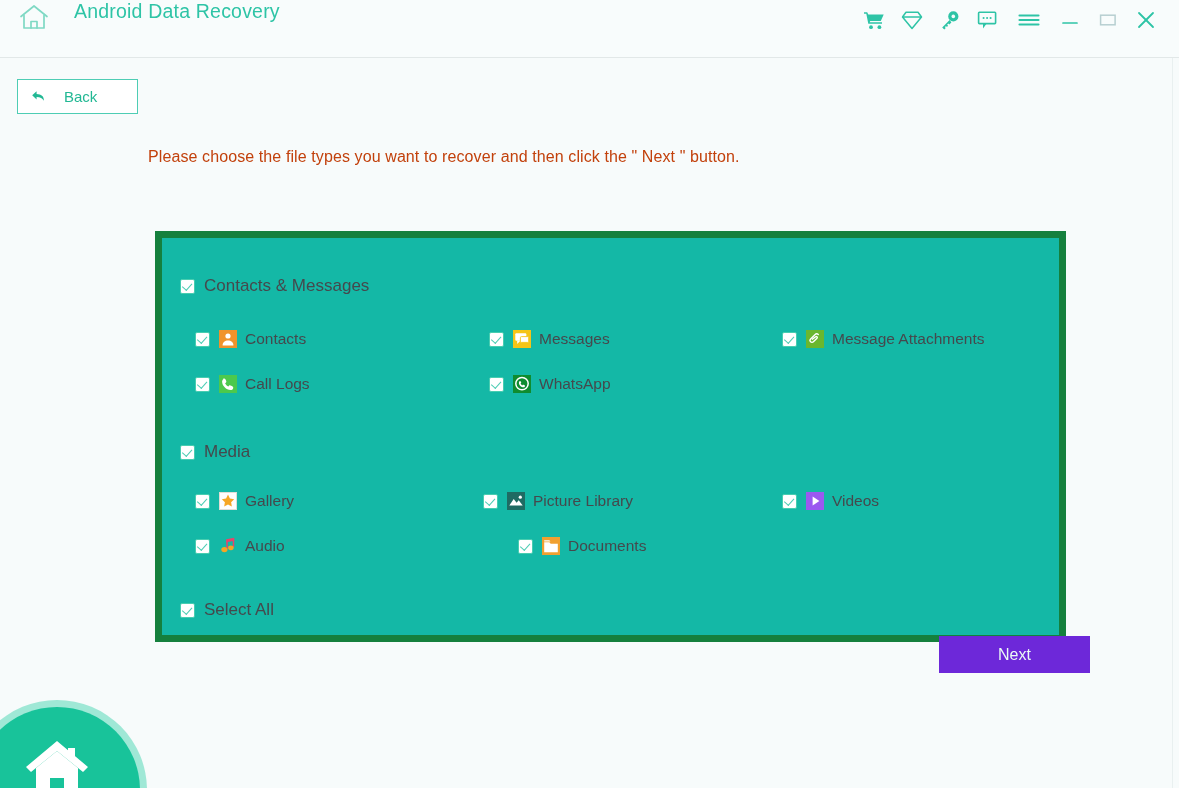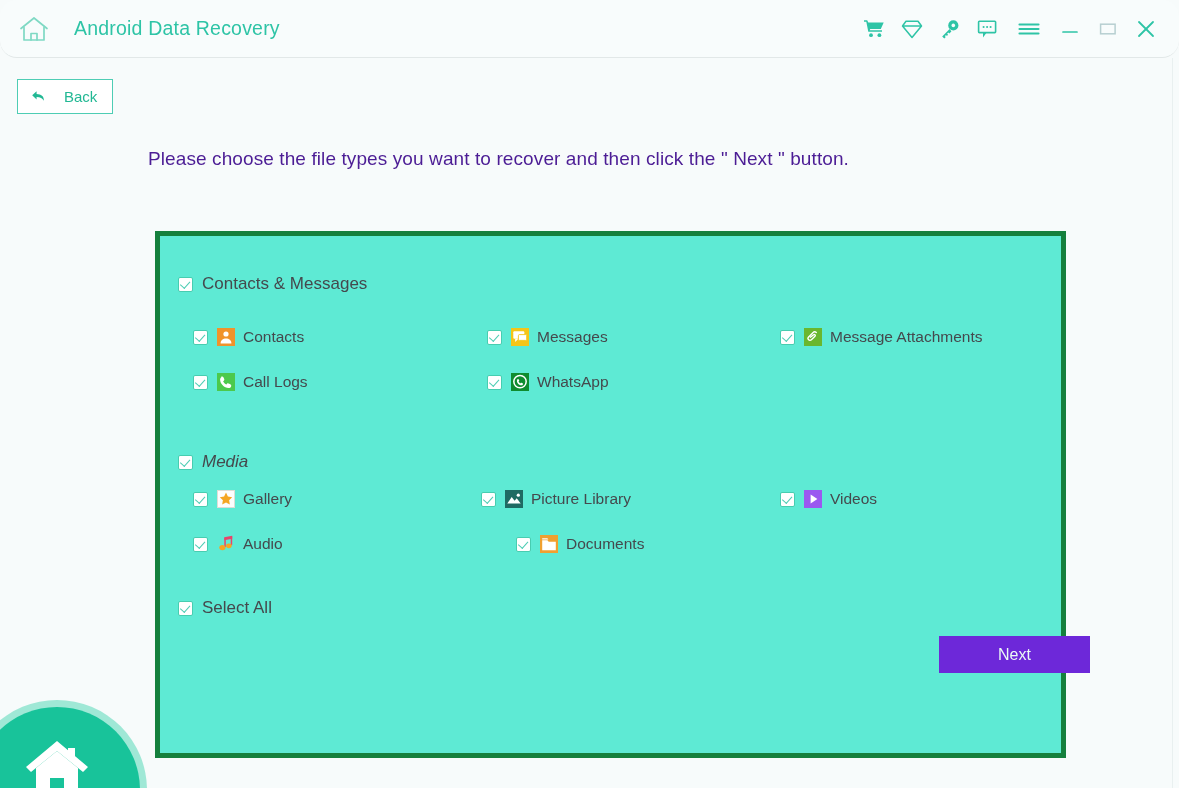--- a/index.html
+++ b/index.html
@@ -17,22 +17,21 @@
 
   
   #titlebar {
     position: absolute;
     top: 0; left: 0;
     width: 1179px;
     height: 58px;
     background: #f8fcfc;
     border-bottom: 1px solid #e2e8e8;
     display: flex;
-    align-items: center;
-    border-radius: 17px;
+    align-items: flex-start;
   }
   #home-logo {
     margin-left: 17px;
     width: 34px; height: 34px;
     display: flex; align-items: center; justify-content: center;
   }
   #app-title {
     margin-left: 23px;
     font-size: 19.5px;
     color: #2ec4a6;
@@ -50,21 +49,21 @@
     width: 38px; height: 40px;
     display: flex; align-items: center; justify-content: center;
     color: #2ec4a6;
   }
   .wicon.sep { margin-left: 3px; }
 
   
   #back-btn {
     position: absolute;
     left: 17px; top: 79px;
-    width: 96px; height: 35px;
+    width: 121px; height: 35px;
     border: 1px solid #4ecdb4;
     background: #ffffff;
     display: flex;
     align-items: center;
     cursor: pointer;
   }
   #back-arrow {
     margin-left: 12px;
     width: 16px; height: 16px;
     display: flex; align-items: center; justify-content: center;
@@ -72,33 +71,33 @@
   #back-label {
     margin-left: 18px;
     font-size: 15px;
     color: #22b894;
   }
 
   
   #instruction {
     position: absolute;
     left: 148px; top: 148px;
-    font-size: 19px;
-    color: #4c1d95;
+    font-size: 16px;
+    color: #c2410c;
     white-space: nowrap;
     letter-spacing: .1px;
   }
 
   
   #panel {
     position: absolute;
     left: 155px; top: 231px;
-    width: 911px; height: 527px;
-    background: #5eead4;
-    border: 5px solid #15803d;
+    width: 911px; height: 411px;
+    background: #14b8a6;
+    border: 7px solid #15803d;
   }
 
   .group-row {
     position: absolute;
     display: flex;
     align-items: center;
   }
   .group-row .cb-label {
     font-size: 17px;
     color: #45494d;
@@ -331,21 +330,21 @@
       <svg width="18" height="18" viewBox="0 0 18 18">
         <rect width="18" height="18" fill="#0f8c2f"></rect>
         <circle cx="9" cy="8.6" r="6.2" fill="none" stroke="#ffffff" stroke-width="1.5"></circle>
         <path d="M6.6 6.1 c.6-.3 1.1 .1 1.3 .6 l.3 .8 c.1 .3 0 .6-.3 .8 l-.4 .3 c.4 .8 1 1.4 1.8 1.8 l.3-.4 c.2-.3 .5-.3 .8-.2 l.8 .3 c.6 .2 .9 .7 .7 1.3 -.2 .5-.8 .9-1.4 .9 -2.4 0-4.6-2.2-4.6-4.6 0-.6 .4-1.2 .7-1.4z" fill="#ffffff"></path>
       </svg>
     </span>
     <span class="cb-label">WhatsApp</span>
   </div>
 
 
-  <div class="group-row" style="left:18px; top:216px;font-style:italic;">
+  <div class="group-row" style="left:18px; top:204px;">
     <span class="cbox"></span>
     <span class="cb-label">Media</span>
   </div>
 
   <div class="item" style="left:33px; top:254px;">
     <span class="cbox"></span>
     <span class="ficon">
       <svg width="18" height="18" viewBox="0 0 18 18">
         <rect x="0.5" y="0.5" width="17" height="17" fill="#fdfdfd" stroke="#e0ddd6"></rect>
         <path d="M9 2.6 l1.9 4 4.3 .6 -3.1 3.1 .75 4.3 L9 12.5 l-3.85 2.1 .75-4.3 -3.1-3.1 4.3-.6z" fill="#f5a623"></path>

